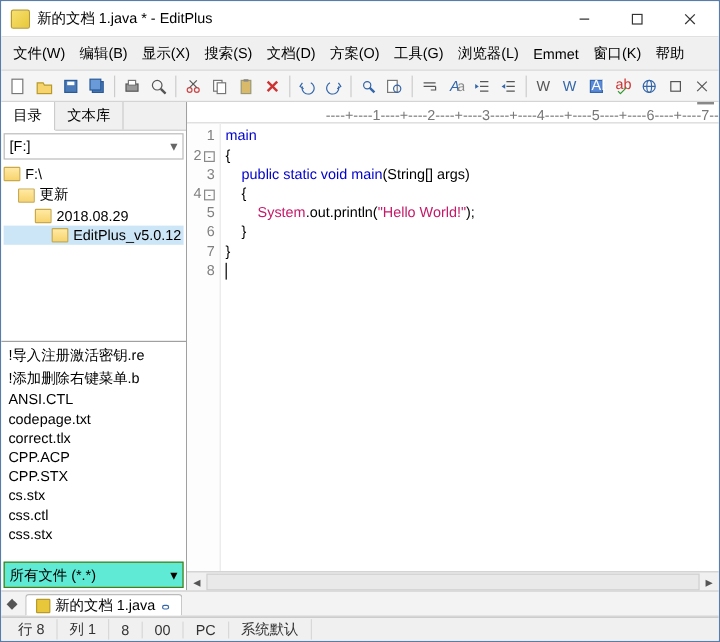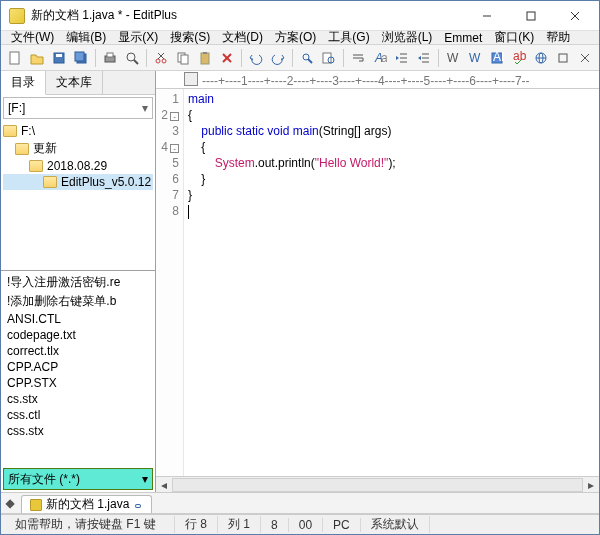--- a/index.html
+++ b/index.html
@@ -4,21 +4,21 @@
 <style>
 * { margin: 0; padding: 0; box-sizing: border-box; font-family: "Microsoft YaHei", "SimSun", Arial, sans-serif; font-size: 12px; }
 body { background: #fff; width: 600px; height: 535px; overflow: hidden; border: 1px solid #5a7ca8; display: flex; flex-direction: column; }
 
 .titlebar { height: 30px; background: #fff; display: flex; align-items: center; padding: 0 2px 0 8px; border-bottom: 1px solid #e0e0e0; }
 .titlebar .icon { width: 16px; height: 16px; background: linear-gradient(135deg,#f7e06e,#e8c83a); border: 1px solid #b89a2a; margin-right: 6px; border-radius: 2px; }
 .titlebar .title { flex: 1; color: #000; }
 .winbtns { display: flex; }
 .winbtn { width: 44px; height: 28px; display: flex; align-items: center; justify-content: center; color: #333; cursor: default; }
 
-.menubar { height: 14px; background: #f0f0f0; display: flex; align-items: center; padding: 0 4px; border-bottom: 1px solid #d4d4d4; }
+.menubar { height: 28px; background: #f0f0f0; display: flex; align-items: center; padding: 0 4px; border-bottom: 1px solid #d4d4d4; }
 .menuitem { padding: 2px 6px; cursor: default; }
 
 .toolbar { height: 26px; background: #f5f5f5; display: flex; align-items: center; padding: 0 4px; border-bottom: 1px solid #d4d4d4; gap: 2px; flex-wrap: nowrap; overflow: hidden; }
 .tbtn { width: 20px; height: 20px; display: flex; align-items: center; justify-content: center; cursor: default; border: 1px solid transparent; border-radius: 2px; }
 .tbtn svg { width: 14px; height: 14px; }
 .tsep { width: 1px; height: 18px; background: #ccc; margin: 0 2px; }
 .toolbar-right { margin-left: auto; display: flex; gap: 2px; }
 
 .mainarea { flex: 1; display: flex; min-height: 0; }
 .sidebar { width: 155px; background: #fff; border-right: 1px solid #a0a0a0; display: flex; flex-direction: column; }
@@ -30,21 +30,21 @@
 .foldertree { flex: 0 0 150px; overflow: auto; padding: 2px; border-bottom: 1px solid #a0a0a0; }
 .treeitem { display: flex; align-items: center; padding: 1px 0; cursor: default; white-space: nowrap; }
 .treeitem .foldicon { width: 14px; height: 12px; background: linear-gradient(#ffe9a3,#f7d46e); border: 1px solid #caa94a; margin-right: 4px; border-radius: 1px; }
 .treeitem.sel { background: #cde6f7; }
 .ind1 { padding-left: 12px; } .ind2 { padding-left: 26px; } .ind3 { padding-left: 40px; }
 .filelist { flex: 1; overflow: auto; padding: 2px; }
 .fileitem { padding: 1px 4px; cursor: default; white-space: nowrap; overflow: hidden; text-overflow: ellipsis; }
 .filtercombo { height: 22px; margin: 2px; border: 1px solid #4d7c0f; display: flex; align-items: center; padding: 0 4px; background: #5eead4; }
 
 .editor { flex: 1; display: flex; flex-direction: column; min-width: 0; }
-.ruler { height: 18px; background: #fff; border-bottom: 1px solid #ccc; display: flex; align-items: flex-end; padding-left: 28px; color: #777; font-size: 10px; overflow: hidden; white-space: nowrap; font-family: Consolas, monospace; }
+.ruler { height: 18px; background: #fff; border-bottom: 1px solid #ccc; display: flex; align-items: flex-end; padding-left: 12px; color: #777; font-size: 10px; overflow: hidden; white-space: nowrap; font-family: Consolas, monospace; flex-direction: column; }
 .ruler .smallbox { width:14px; height:14px; border:1px solid #888; background:#eee; margin-right:4px; margin-bottom:2px; }
 .codewrap { flex: 1; display: flex; overflow: auto; background: #fff; font-family: Consolas, "Courier New", monospace; }
 .gutter { width: 28px; background: #fdfdfd; border-right: 1px solid #e8e8e8; text-align: right; padding: 2px 4px 0 0; color: #808080; line-height: 16px; }
 .gutter div { height: 16px; }
 .fold { display:inline-block; width:9px; height:9px; border:1px solid #888; line-height:7px; font-size:8px; text-align:center; margin-left:2px; color:#555;}
 .code { padding: 2px 0 0 4px; line-height: 16px; white-space: pre; }
 .kw { color: #0000cc; } .str { color: #c41968; } .sys { color: #c41968; }
 .cursor { display:inline-block; width:1px; height:14px; background:#000; vertical-align:middle; }
 .hsbar { height: 16px; background: #f0f0f0; border-top: 1px solid #ccc; display: flex; align-items: center; }
 .hsarrow { width:16px; height:14px; display:flex; align-items:center; justify-content:center; color:#555; }
@@ -341,20 +341,19 @@
   <div class="doctab">
     <span class="dicon"></span>
     <span>新的文档 1.java</span>
     <svg class="link">
         <path d="M2 6a2 2 0 0 1 2-2h1v1H4a1 1 0 0 0 0 2h1v1H4a2 2 0 0 1-2-2zM8 6a2 2 0 0 1-2 2H5V7h1a1 1 0 0 0 0-2H5V4h1a2 2 0 0 1 2 2z" fill="#36a"></path>
       </svg>
   </div>
 </div>
 
 <div class="statusbar">
-  <div class="statuscell main">如需帮助，请按键盘 F1 键</div>
   <div class="statuscell">行 8</div>
   <div class="statuscell">列 1</div>
   <div class="statuscell">8</div>
   <div class="statuscell">00</div>
   <div class="statuscell">PC</div>
   <div class="statuscell">系统默认</div>
 </div>
 
 </body></html>

